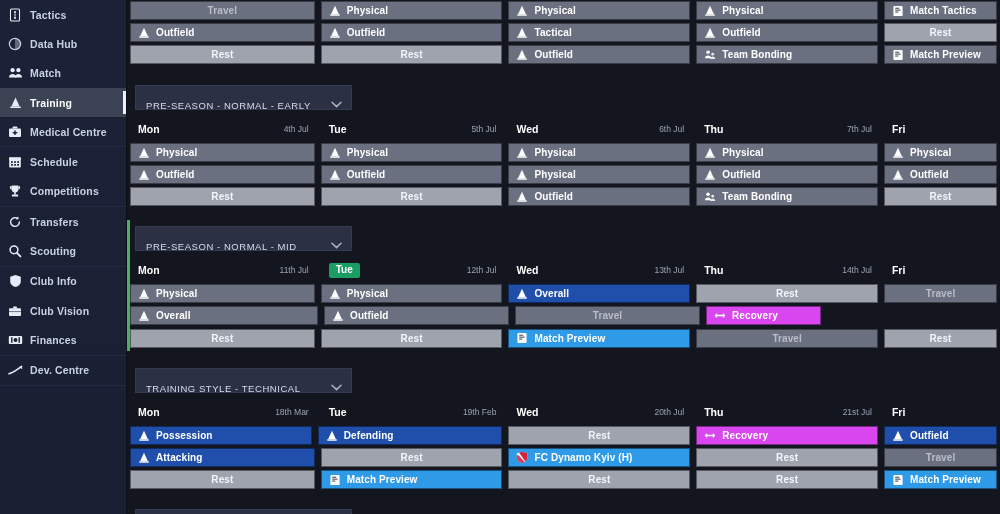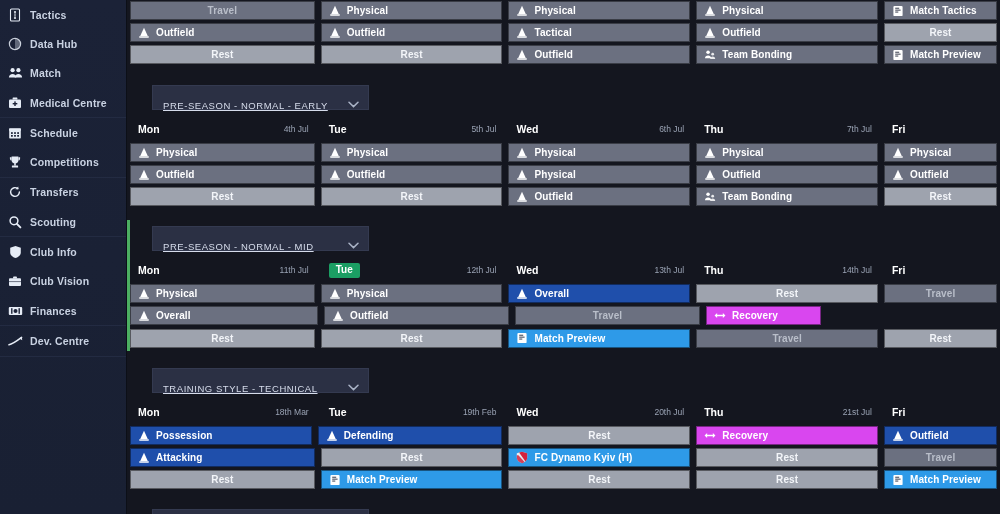--- a/index.html
+++ b/index.html
@@ -44,25 +44,25 @@
     background: #14161f; overflow: hidden;
   }
   .block { position: relative; }
   .block-accent{
     position:absolute; left:0; top:0; bottom:0; width:3px;
     background:#4caf62; z-index:3;
   }
 
   
   .style-bar {
-    height: 25px; margin: 0 0 0 25px; width: 217px;
+    height: 25px; margin: 0 0 0 8px; width: 217px;
     background: #2b3044; border:1px solid #343a50;
     display:flex; align-items:center; justify-content:space-between;
     padding: 16px 9px 0 10px;
-    color:#d6dceb; font-size:9.5px; letter-spacing:.55px;text-decoration:underline;
+    color:#d6dceb; font-size:9.5px; letter-spacing:.55px;
   }
   .style-bar .chev { color:#aab3c6; font-size:9px; line-height:1; }
   .style-row { height: 37px; display:flex; align-items:center; }
 
   
   .day-row { height: 26px; display:flex; position:relative; }
   .day-cell {
     position:relative; display:flex; align-items:center;
     justify-content:space-between; padding: 0 9px 0 11px;
   }
@@ -129,20 +129,29 @@
         <div class="nav-item">
           <span class="nav-ico">
             <svg width="15" height="14" viewBox="0 0 15 14">
               <circle cx="4.6" cy="4.2" r="2.1" fill="currentColor"></circle>
               <circle cx="10.4" cy="4.2" r="2.1" fill="currentColor"></circle>
               <path d="M0.9 11.6c0-2.2 1.7-3.6 3.7-3.6s3.7 1.4 3.7 3.6z" fill="currentColor"></path>
               <path d="M6.7 11.6c0-2.2 1.7-3.6 3.7-3.6s3.7 1.4 3.7 3.6z" fill="currentColor"></path>
             </svg>
           </span>
           <span class="nav-label">Match</span>
+        </div>
+        <div class="nav-item active">
+          <span class="nav-ico">
+            <svg width="13" height="13" viewBox="0 0 13 13">
+              <path d="M6.5 1.4 10.6 10.4H2.4z" fill="currentColor"></path>
+              <rect x="1.2" y="10.6" width="10.6" height="1.5" rx=".6" fill="currentColor"></rect>
+            </svg>
+          </span>
+          <span class="nav-label">Training</span>
         </div>
         <div class="nav-item">
           <span class="nav-ico">
             <svg width="14" height="14" viewBox="0 0 14 14">
               <rect x="1" y="3.4" width="12" height="8.6" rx="1.1" fill="currentColor"></rect>
               <rect x="4.6" y="1.6" width="4.8" height="2" rx=".6" fill="currentColor"></rect>
               <rect x="6.3" y="5.4" width="1.4" height="4.6" fill="#1b2237"></rect>
               <rect x="4.7" y="7" width="4.6" height="1.4" fill="#1b2237"></rect>
             </svg>
           </span>

